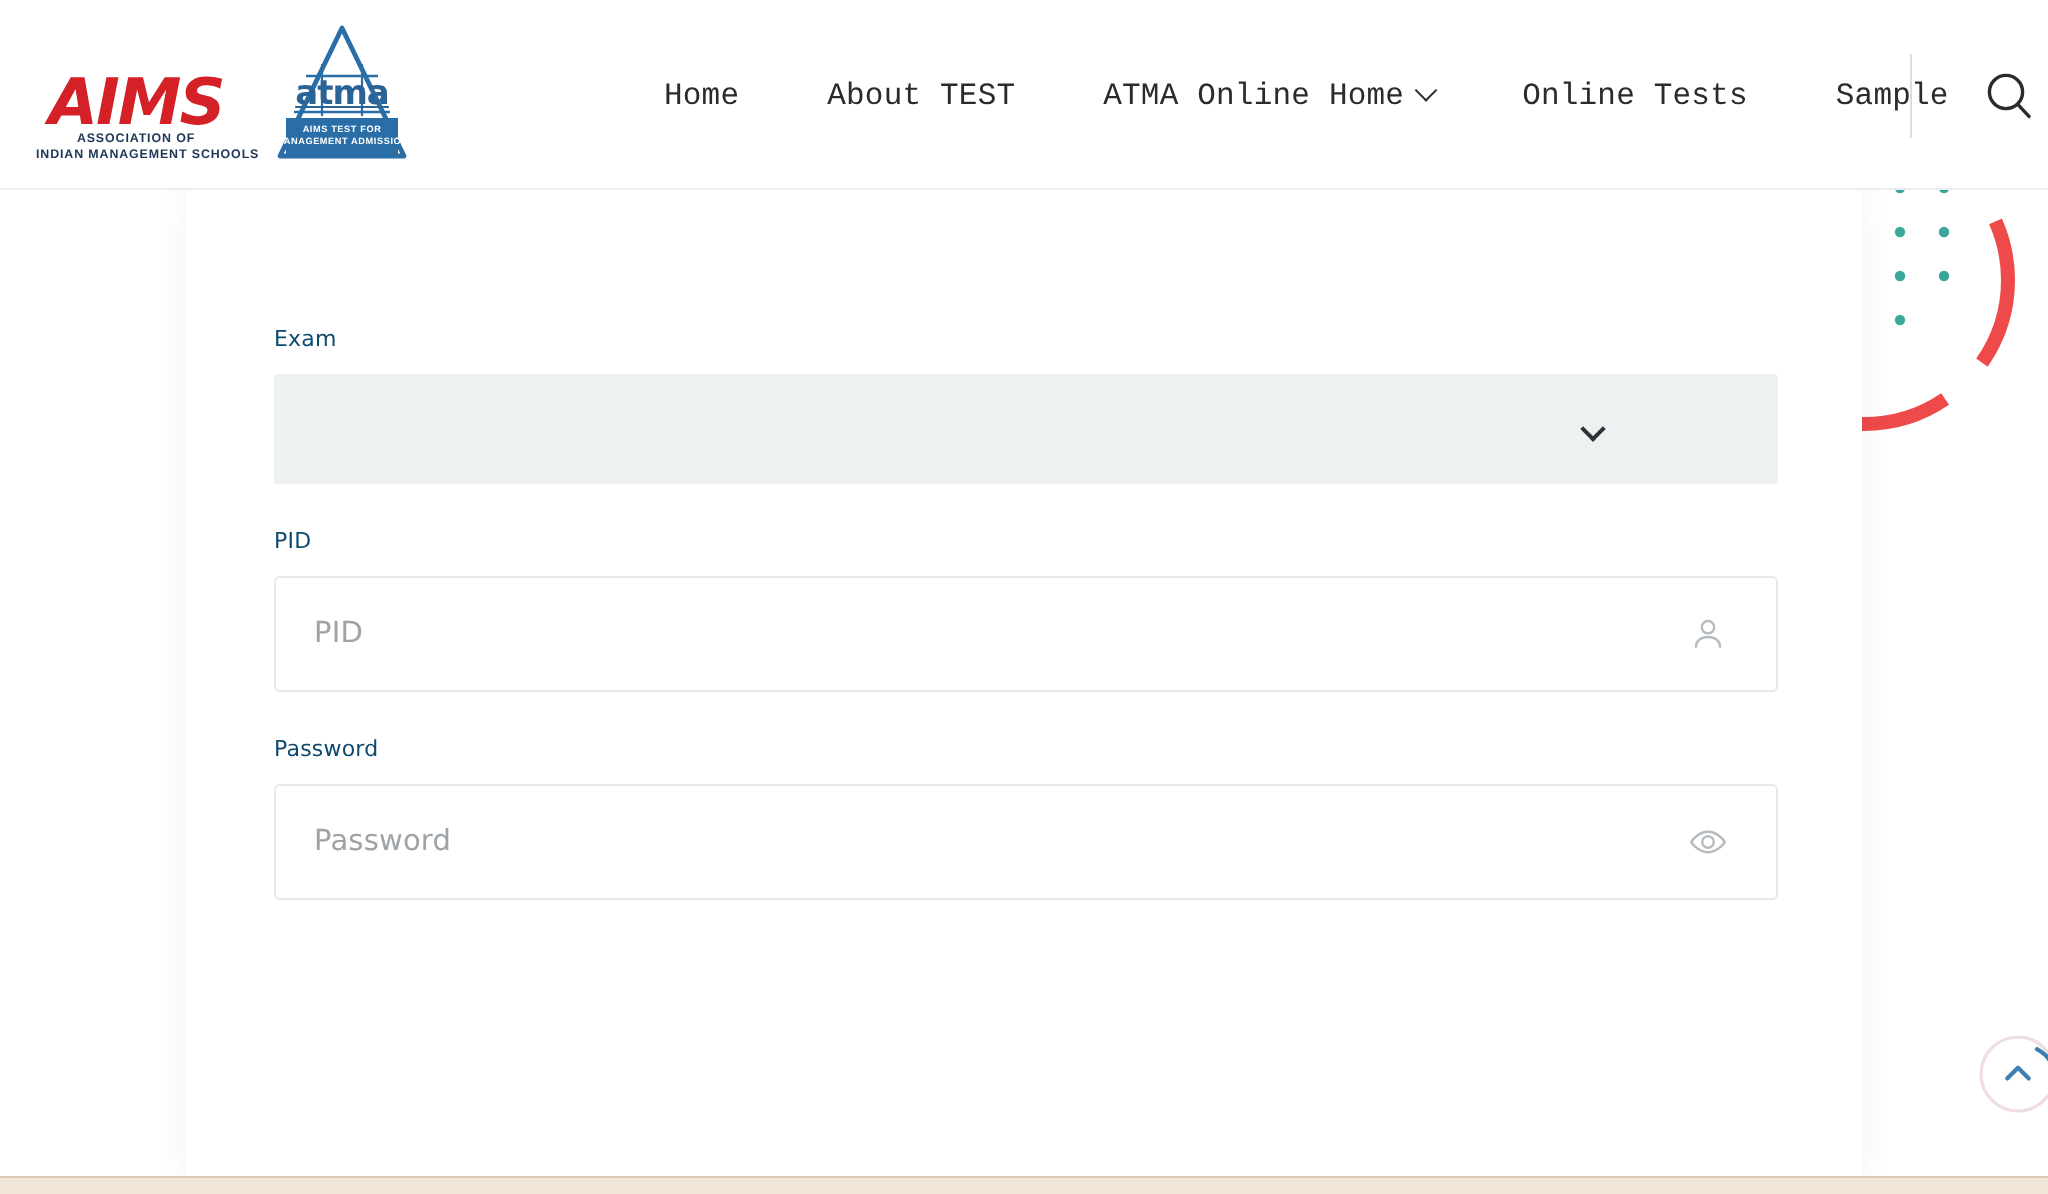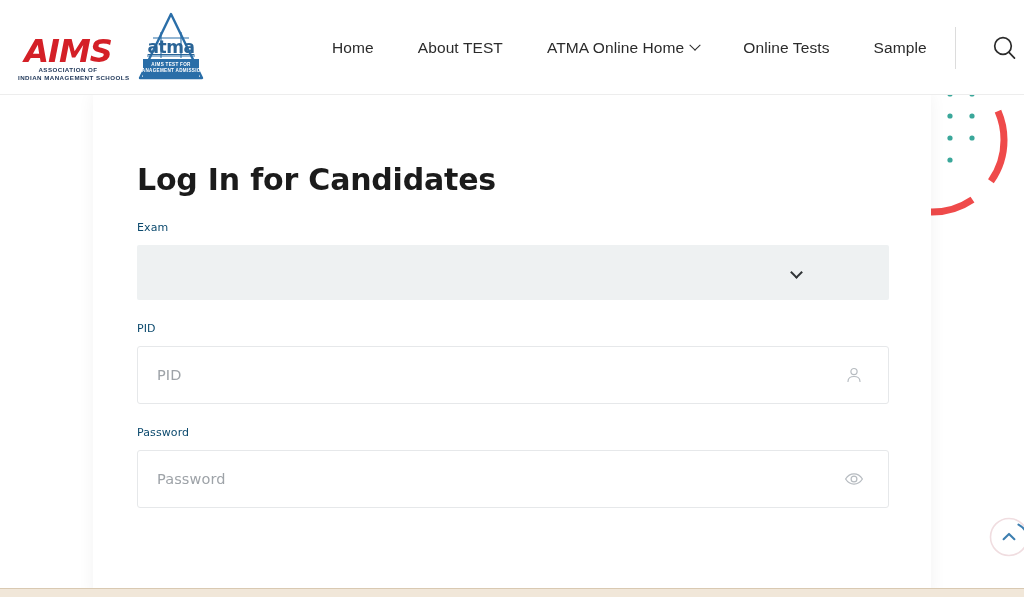--- a/index.html
+++ b/index.html
@@ -115,21 +115,21 @@
   #nav {
     position: absolute;
     left: 310px;
     top: 0;
     height: 95px;
     display: flex;
     align-items: center;
     gap: 0;
   }
   .nav-item {
-    font-family: Liberation Sans, sans-serif;
+    font-family: Liberation Mono, monospace;
     font-size: 15.5px;
     color: #2b2b2b;
     letter-spacing: 0.1px;
     padding: 0 22px;
     cursor: pointer;
     display: flex;
     align-items: center;
     gap: 7px;
     white-space: nowrap;
   }
@@ -323,21 +323,20 @@
       </g>
       <g fill="none" stroke="#ef4a4a" stroke-width="7" stroke-linecap="butt">
         <circle cx="78" cy="62" r="72" stroke-dasharray="62 26" stroke-dashoffset="18"></circle>
       </g>
     </svg>
   </div>
 
   <div id="card">
     <div id="form-area">
 
-      <div id="page-title">Log In for Candidates</div>
 
       <div class="field-block">
         <div class="field-label">Exam</div>
         <div class="select-control">
           <span class="select-value"></span>
           <span class="select-chevron"></span>
         </div>
       </div>
 
       <div class="field-block">

